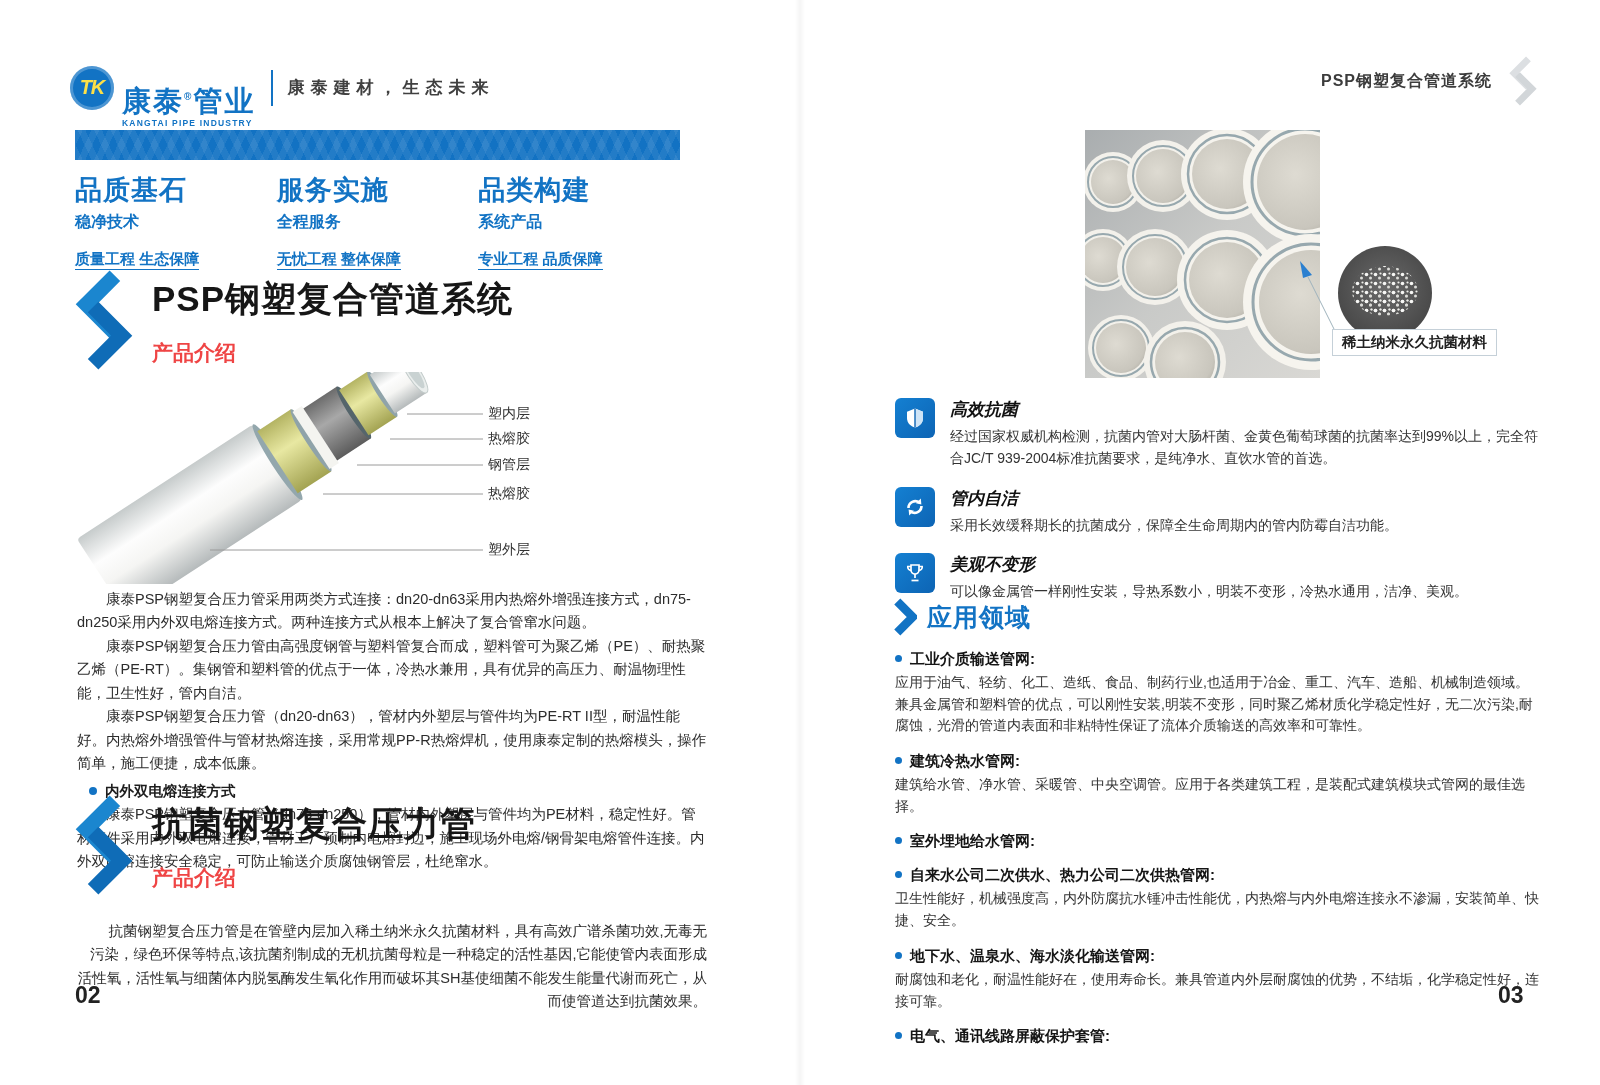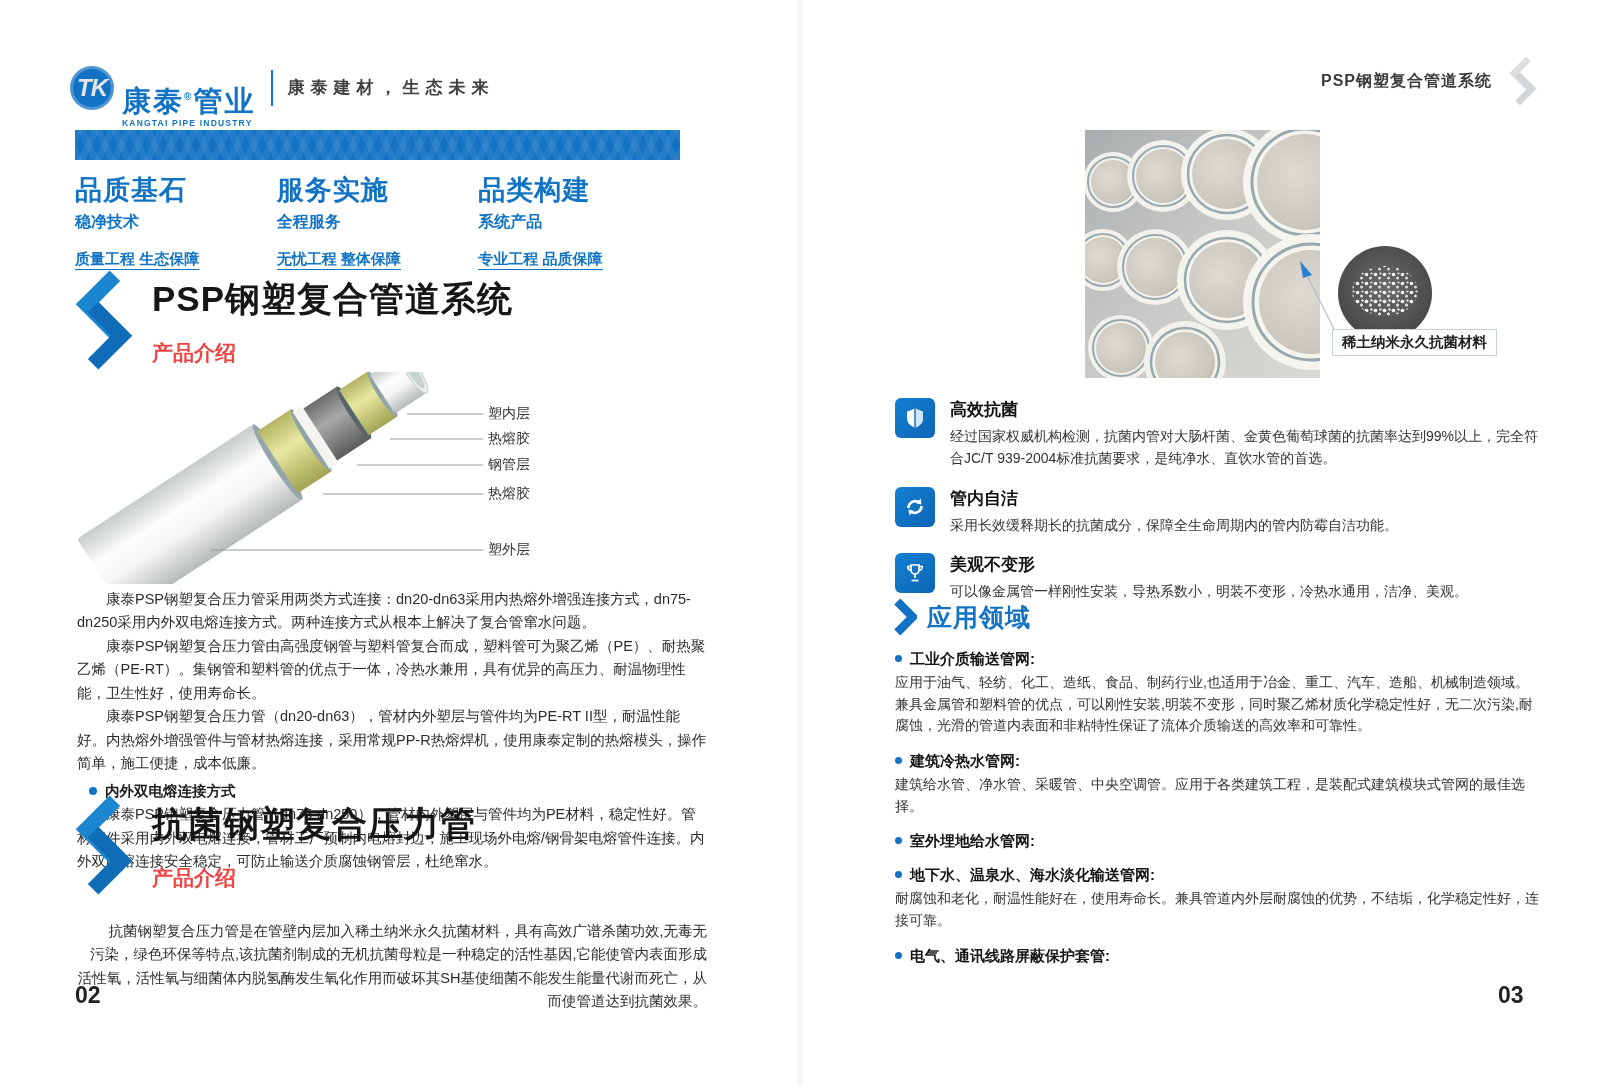--- a/index.html
+++ b/index.html
@@ -4,23 +4,23 @@
 <style>
   * { margin:0; padding:0; box-sizing:border-box; }
   html,body { width:1600px; height:1085px; background:#ffffff;
     font-family:"Liberation Sans","DejaVu Sans",sans-serif; color:#2c2c2c; }
   .page { position:relative; width:1600px; height:1085px; background:#fff; overflow:hidden; }
   .fold { position:absolute; left:795px; top:0; width:10px; height:1085px;
     background:linear-gradient(to right, rgba(0,0,0,0) 0%, rgba(0,0,0,0.04) 50%, rgba(0,0,0,0) 100%); }
 
   
   .hdr-left { position:absolute; left:70px; top:48px; display:flex; align-items:center; }
-  .logo-disc { width:44px; height:44px; border-radius:50%; background:#1273c4; color:#e5e5e5;
+  .logo-disc { width:44px; height:44px; border-radius:50%; background:#1273c4; color:#fde047;
     display:flex; align-items:center; justify-content:center; font-weight:bold; font-style:italic;
-    font-size:24px; letter-spacing:-1px; box-shadow:inset 0 0 0 3px rgba(255,255,255,.25); }
+    font-size:20px; letter-spacing:-1px; box-shadow:inset 0 0 0 3px rgba(255,255,255,.25); }
   .logo-text { margin-left:8px; line-height:1;margin-top:39px; }
   .logo-cn { color:#1273c4; font-weight:bold; font-size:29px; letter-spacing:2px; }
   .logo-cn sup { font-size:10px; vertical-align:super; }
   .logo-en { color:#1273c4; font-size:8.5px; font-weight:bold; letter-spacing:1.2px; margin-top:3px; }
   .hdr-divider { width:2px; height:36px; background:#1273c4; margin:0 14px 0 16px; }
   .slogan { font-size:17px; color:#3f3f3f; font-weight:bold; letter-spacing:6px; }
   .hdr-right { position:absolute; right:60px; top:55px; display:flex; align-items:center; }
   .hdr-right-title { font-size:16px; color:#3c3c3c; font-weight:bold; letter-spacing:1px; margin-right:14px; }
 
   
@@ -58,21 +58,21 @@
   .photo { position:absolute; left:1085px; top:130px; width:235px; height:248px; overflow:hidden; }
   .inset { position:absolute; left:1337px; top:245px; width:96px; height:96px; }
   .inset-caption { position:absolute; left:1332px; top:329px; border:1px solid #c5d0d8; background:#fff;
     padding:3px 9px; font-size:14.5px; font-weight:bold; color:#222; white-space:nowrap; }
   .leader-svg { position:absolute; left:1290px; top:255px; }
 
   .features { position:absolute; left:895px; top:398px; width:648px; }
   .feature { display:flex; margin-bottom:17px; }
   .f-icon { flex:none; width:40px; height:40px; border-radius:6px; margin-right:15px;
     background:linear-gradient(135deg,#1480d2,#0d64b4); display:flex; align-items:center; justify-content:center; }
-  .f-title { font-size:17px; font-weight:bold; color:#111; }
+  .f-title { font-size:17px; font-weight:bold; color:#111;font-style:italic; }
   .f-text { font-size:14px; line-height:1.6; color:#333; margin-top:4px; }
 
   .app-hdr { position:absolute; left:893px; top:598px; display:flex; align-items:center; }
   .app-hdr-title { font-size:25px; font-weight:bold; color:#1273c4; margin-left:10px; letter-spacing:1px;text-align:right; }
   .apps { position:absolute; left:895px; top:650px; width:648px; }
   .app-item { margin-bottom:15px; }
   .app-title-row { display:flex; align-items:baseline; }
   .app-dot { width:7px; height:7px; border-radius:50%; background:#1273c4; flex:none; margin-right:8px; position:relative; top:-2px; }
   .app-title { font-size:15px; font-weight:bold; color:#151515; }
   .app-text { font-size:14px; line-height:1.55; color:#333; margin-top:3px; white-space:pre-line; }
@@ -177,21 +177,21 @@
     </svg>
     <span class="pipe-label" style="top:33px;">塑内层</span>
     <span class="pipe-label" style="top:58px;">热熔胶</span>
     <span class="pipe-label" style="top:84px;">钢管层</span>
     <span class="pipe-label" style="top:113px;">热熔胶</span>
     <span class="pipe-label" style="top:169px;">塑外层</span>
   </div>
 
   <div class="body-text" style="top:588px;">
     <p class="indent">康泰PSP钢塑复合压力管采用两类方式连接：dn20-dn63采用内热熔外增强连接方式，dn75-dn250采用内外双电熔连接方式。两种连接方式从根本上解决了复合管窜水问题。</p>
-    <p class="indent">康泰PSP钢塑复合压力管由高强度钢管与塑料管复合而成，塑料管可为聚乙烯（PE）、耐热聚乙烯（PE-RT）。集钢管和塑料管的优点于一体，冷热水兼用，具有优异的高压力、耐温物理性能，卫生性好，使用寿命长。</p>
+    <p class="indent">康泰PSP钢塑复合压力管由高强度钢管与塑料管复合而成，塑料管可为聚乙烯（PE）、耐热聚乙烯（PE-RT）。集钢管和塑料管的优点于一体，冷热水兼用，具有优异的高压力、耐温物理性能，卫生性好，管内自洁。</p>
     <p class="indent">康泰PSP钢塑复合压力管（dn20-dn63），管材内外塑层与管件均为PE-RT II型，耐温性能好。内热熔外增强管件与管材热熔连接，采用常规PP-R热熔焊机，使用康泰定制的热熔模头，操作简单，施工便捷，成本低廉。</p>
     <div class="bullet-line">
       <span class="bullet-dot"></span>
       <span class="bullet-head">内外双电熔连接方式</span>
     </div>
     <p class="indent">康泰PSP钢塑复合压力管（dn75-dn250），管材内外塑层与管件均为PE材料，稳定性好。管材管件采用内外双电熔连接，管材工厂预制内电熔封边，施工现场外电熔/钢骨架电熔管件连接。内外双电熔连接安全稳定，可防止输送介质腐蚀钢管层，杜绝窜水。</p>
   </div>
 
   <div class="sec-hdr" style="left:70px; top:793px;">
     <svg class="smark" width="68" height="104" viewBox="0 0 100 150">
@@ -375,20 +375,27 @@
     </div>
     <div class="app-item">
       <div class="app-title-row">
           <span class="app-dot"></span>
         <span class="app-title">室外埋地给水管网:</span>
         </div>
     </div>
     <div class="app-item">
       <div class="app-title-row">
           <span class="app-dot"></span>
+        <span class="app-title">自来水公司二次供水、热力公司二次供热管网:</span>
+        </div>
+      <div class="app-text">卫生性能好，机械强度高，内外防腐抗水锤冲击性能优，内热熔与内外电熔连接永不渗漏，安装简单、快捷、安全。</div>
+    </div>
+    <div class="app-item">
+      <div class="app-title-row">
+          <span class="app-dot"></span>
         <span class="app-title">地下水、温泉水、海水淡化输送管网:</span>
         </div>
       <div class="app-text">耐腐蚀和老化，耐温性能好在，使用寿命长。兼具管道内外层耐腐蚀的优势，不结垢，化学稳定性好，连接可靠。</div>
     </div>
     <div class="app-item">
       <div class="app-title-row">
           <span class="app-dot"></span>
         <span class="app-title">电气、通讯线路屏蔽保护套管:</span>
         </div>
 

